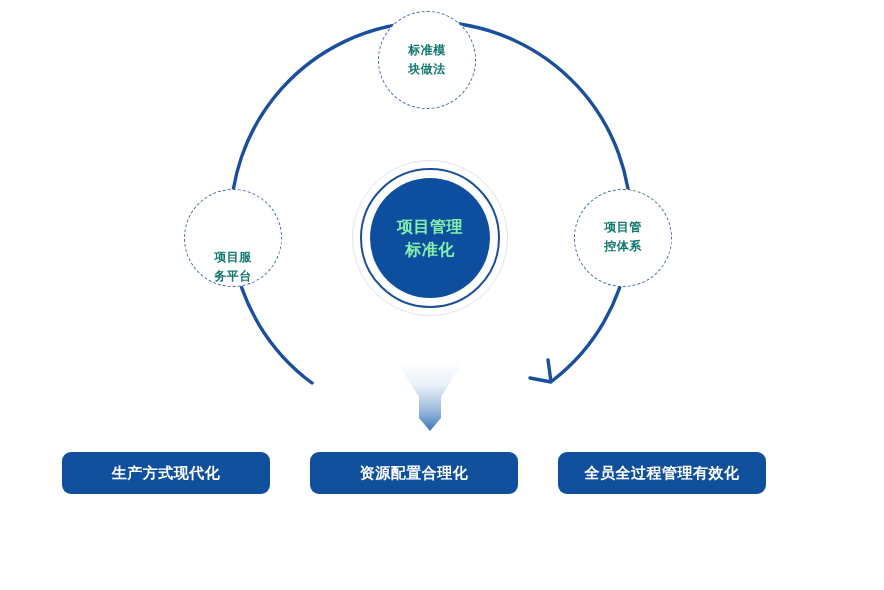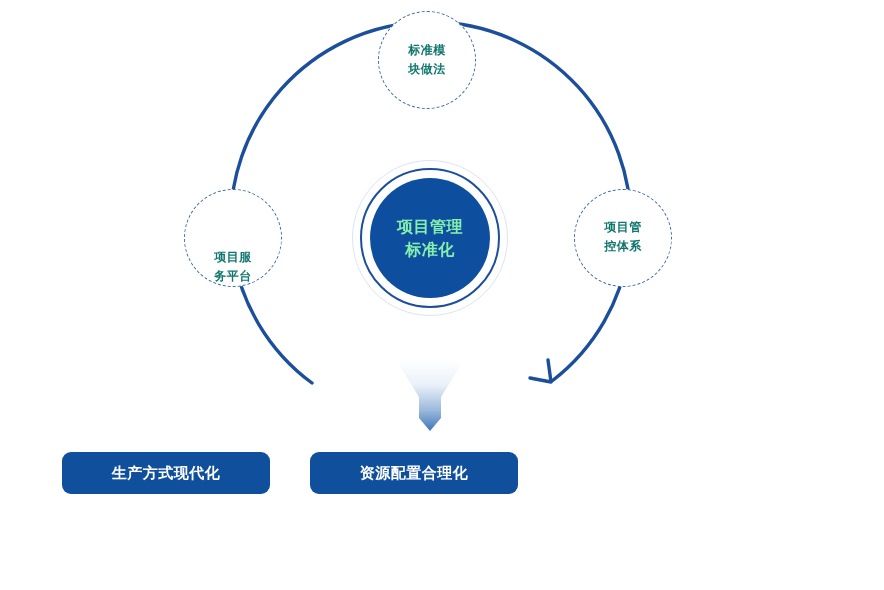--- a/index.html
+++ b/index.html
@@ -141,15 +141,16 @@
   </div>
 
   <div class="node-circle" style="left:574px; top:189px; width:98px; height:98px;font-family:Liberation Mono, monospace;">
     <span class="node-line">项目管</span>
     <span class="node-line">控体系</span>
   </div>
 
   <div id="outcome-grid">
     <div class="outcome-box">生产方式现代化</div>
     <div class="outcome-box">资源配置合理化</div>
+    <div class="outcome-box">全员全过程管理有效化</div>
   </div>
 
 </div>
 
 </body></html>

